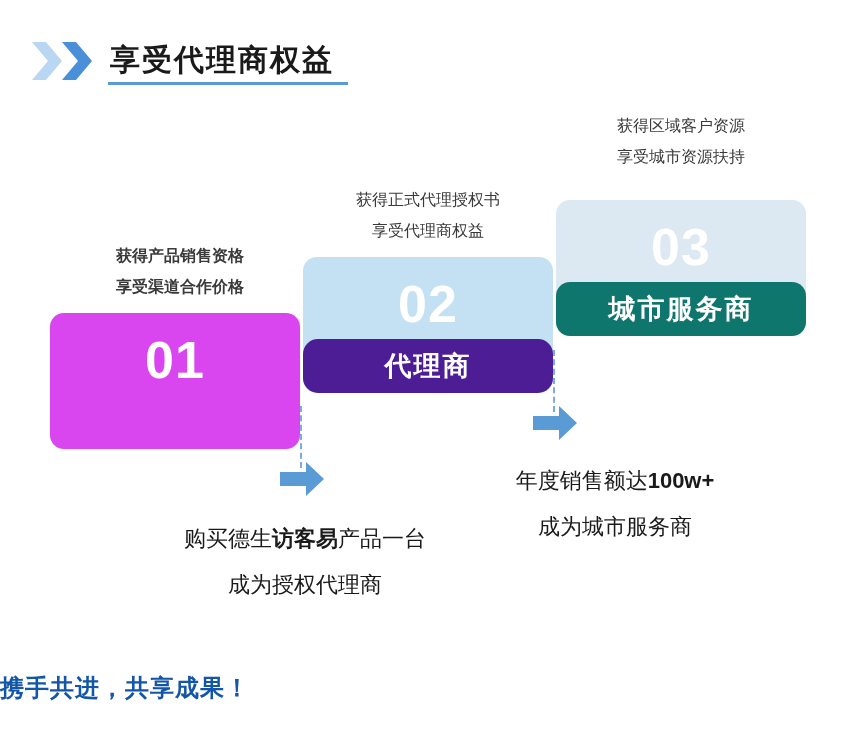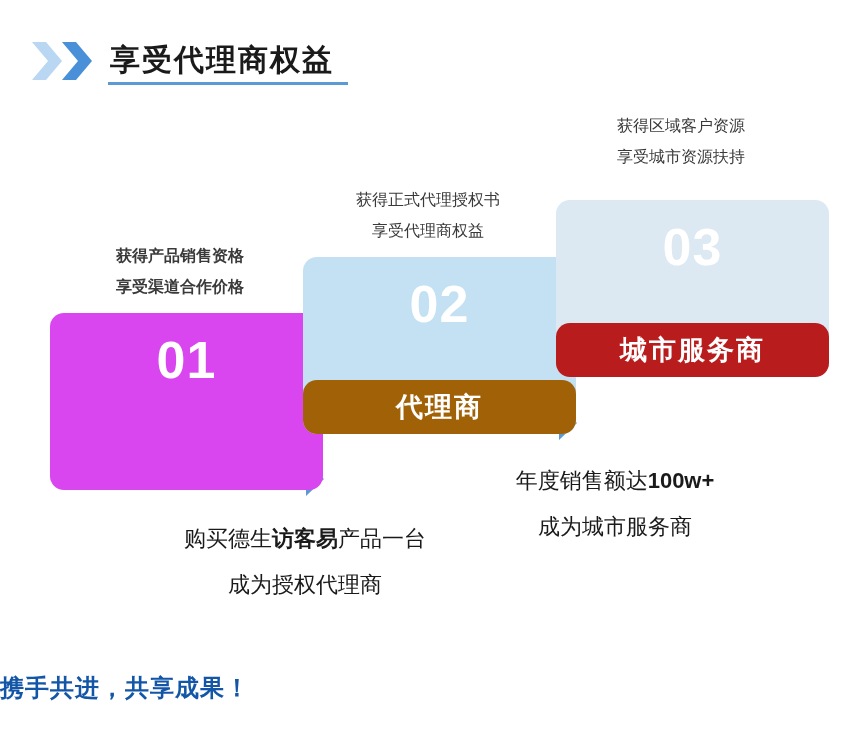--- a/index.html
+++ b/index.html
@@ -75,23 +75,22 @@
     font-weight: normal;
   }
   .caption-1 { left: 55px;  top: 240px; width: 250px; font-weight: bold; }
   .caption-2 { left: 303px; top: 184px; width: 250px; }
   .caption-3 { left: 556px; top: 110px; width: 250px; }
 
   
   .card {
     position: absolute;
     width: 250px;
-    height: 177px;
+    height: 136px;
     border-radius: 14px;
-    padding-left: 23px;
   }
   .card-top {
     position: absolute;
     left: 0;
     top: 0;
     width: 100%;
     height: 100%;
     border-radius: 14px;
   }
   .card-num {
@@ -125,25 +124,25 @@
     line-height: 30px;
   }
 
   
   .card-1 { left: 50px;  top: 313px; z-index: 1; }
   .card-1 .card-top  { background: #d946ef; }
   .card-1 .card-band { background: #4d8cf0; }
   
   .card-2 { left: 303px; top: 257px; z-index: 2; }
   .card-2 .card-top  { background: #c3e1f3; }
-  .card-2 .card-band { background: #a16207; }
+  .card-2 .card-band { background: #4c1d95; border-radius: 15px; }
   
   .card-3 { left: 556px; top: 200px; z-index: 3; }
   .card-3 .card-top  { background: #dce8f2; }
-  .card-3 .card-band { background: #b91c1c; }
+  .card-3 .card-band { background: #0f766e; }
 
   
   .dash {
     position: absolute;
     width: 0;
     border-left: 2px dashed #7aa9e8;
   }
   .dash-1 { left: 300px; top: 406px; height: 62px; }
   .dash-2 { left: 553px; top: 350px; height: 62px; }
 

